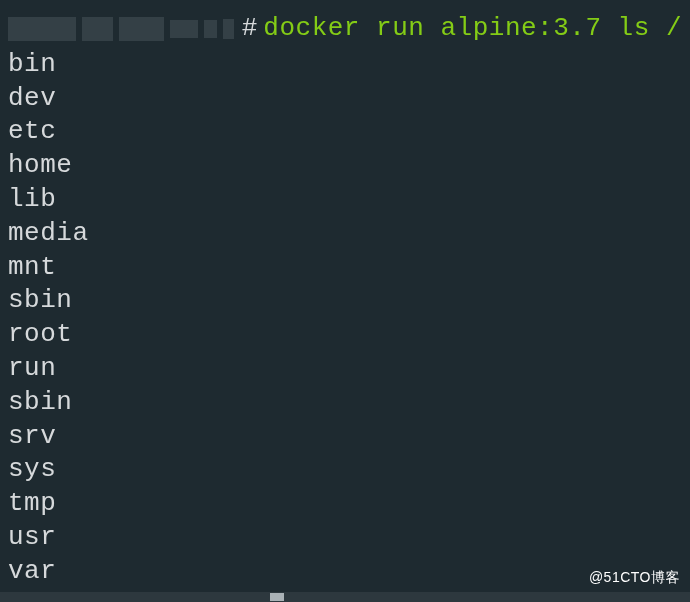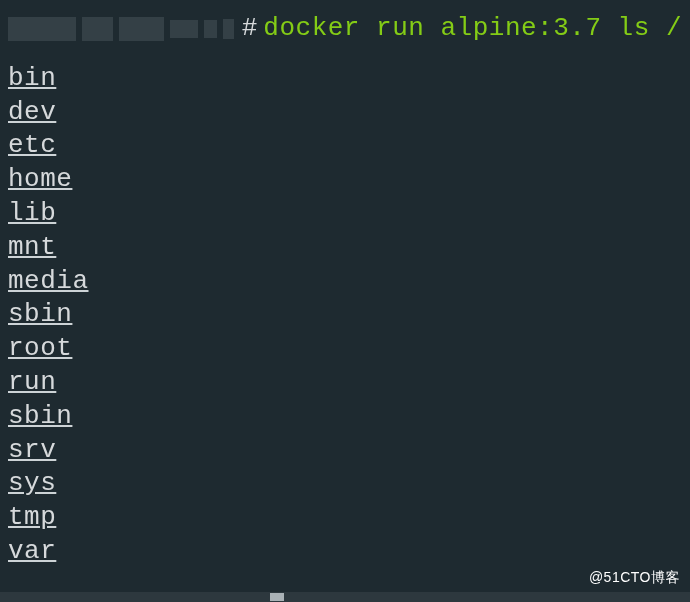--- a/index.html
+++ b/index.html
@@ -40,22 +40,21 @@
     .prompt-symbol {
       color: #d6d9db;
       margin-left: 2px;
       margin-right: 6px;
     }
     .command {
       color: #84cc16;
       letter-spacing: 0.5px;
     }
     .output {
-      margin-top: 16px;
-      text-decoration: underline;
+      margin-top: 2px;
     }
     .output-line {
       color: #d6d9db;
       letter-spacing: 0.5px;
     }
     .watermark {
       position: absolute;
       bottom: 16px;
       right: 10px;
       font-size: 14px;
@@ -93,29 +92,30 @@
   <span class="prompt-symbol">#</span>
   <span class="command">docker run alpine:3.7 ls /</span>
 </div>
 
 <div class="output">
   <div class="output-line">bin</div>
   <div class="output-line">dev</div>
   <div class="output-line">etc</div>
   <div class="output-line">home</div>
   <div class="output-line">lib</div>
+  <div class="output-line">media</div>
   <div class="output-line">mnt</div>
-  <div class="output-line">media</div>
   <div class="output-line">sbin</div>
   <div class="output-line">root</div>
   <div class="output-line">run</div>
   <div class="output-line">sbin</div>
   <div class="output-line">srv</div>
   <div class="output-line">sys</div>
   <div class="output-line">tmp</div>
+  <div class="output-line">usr</div>
   <div class="output-line">var</div>
 </div>
 
 <div class="watermark">@51CTO博客</div>
 
 <div class="status-bar">
   <div class="status-block"></div>
 </div>
 
 </body></html>

